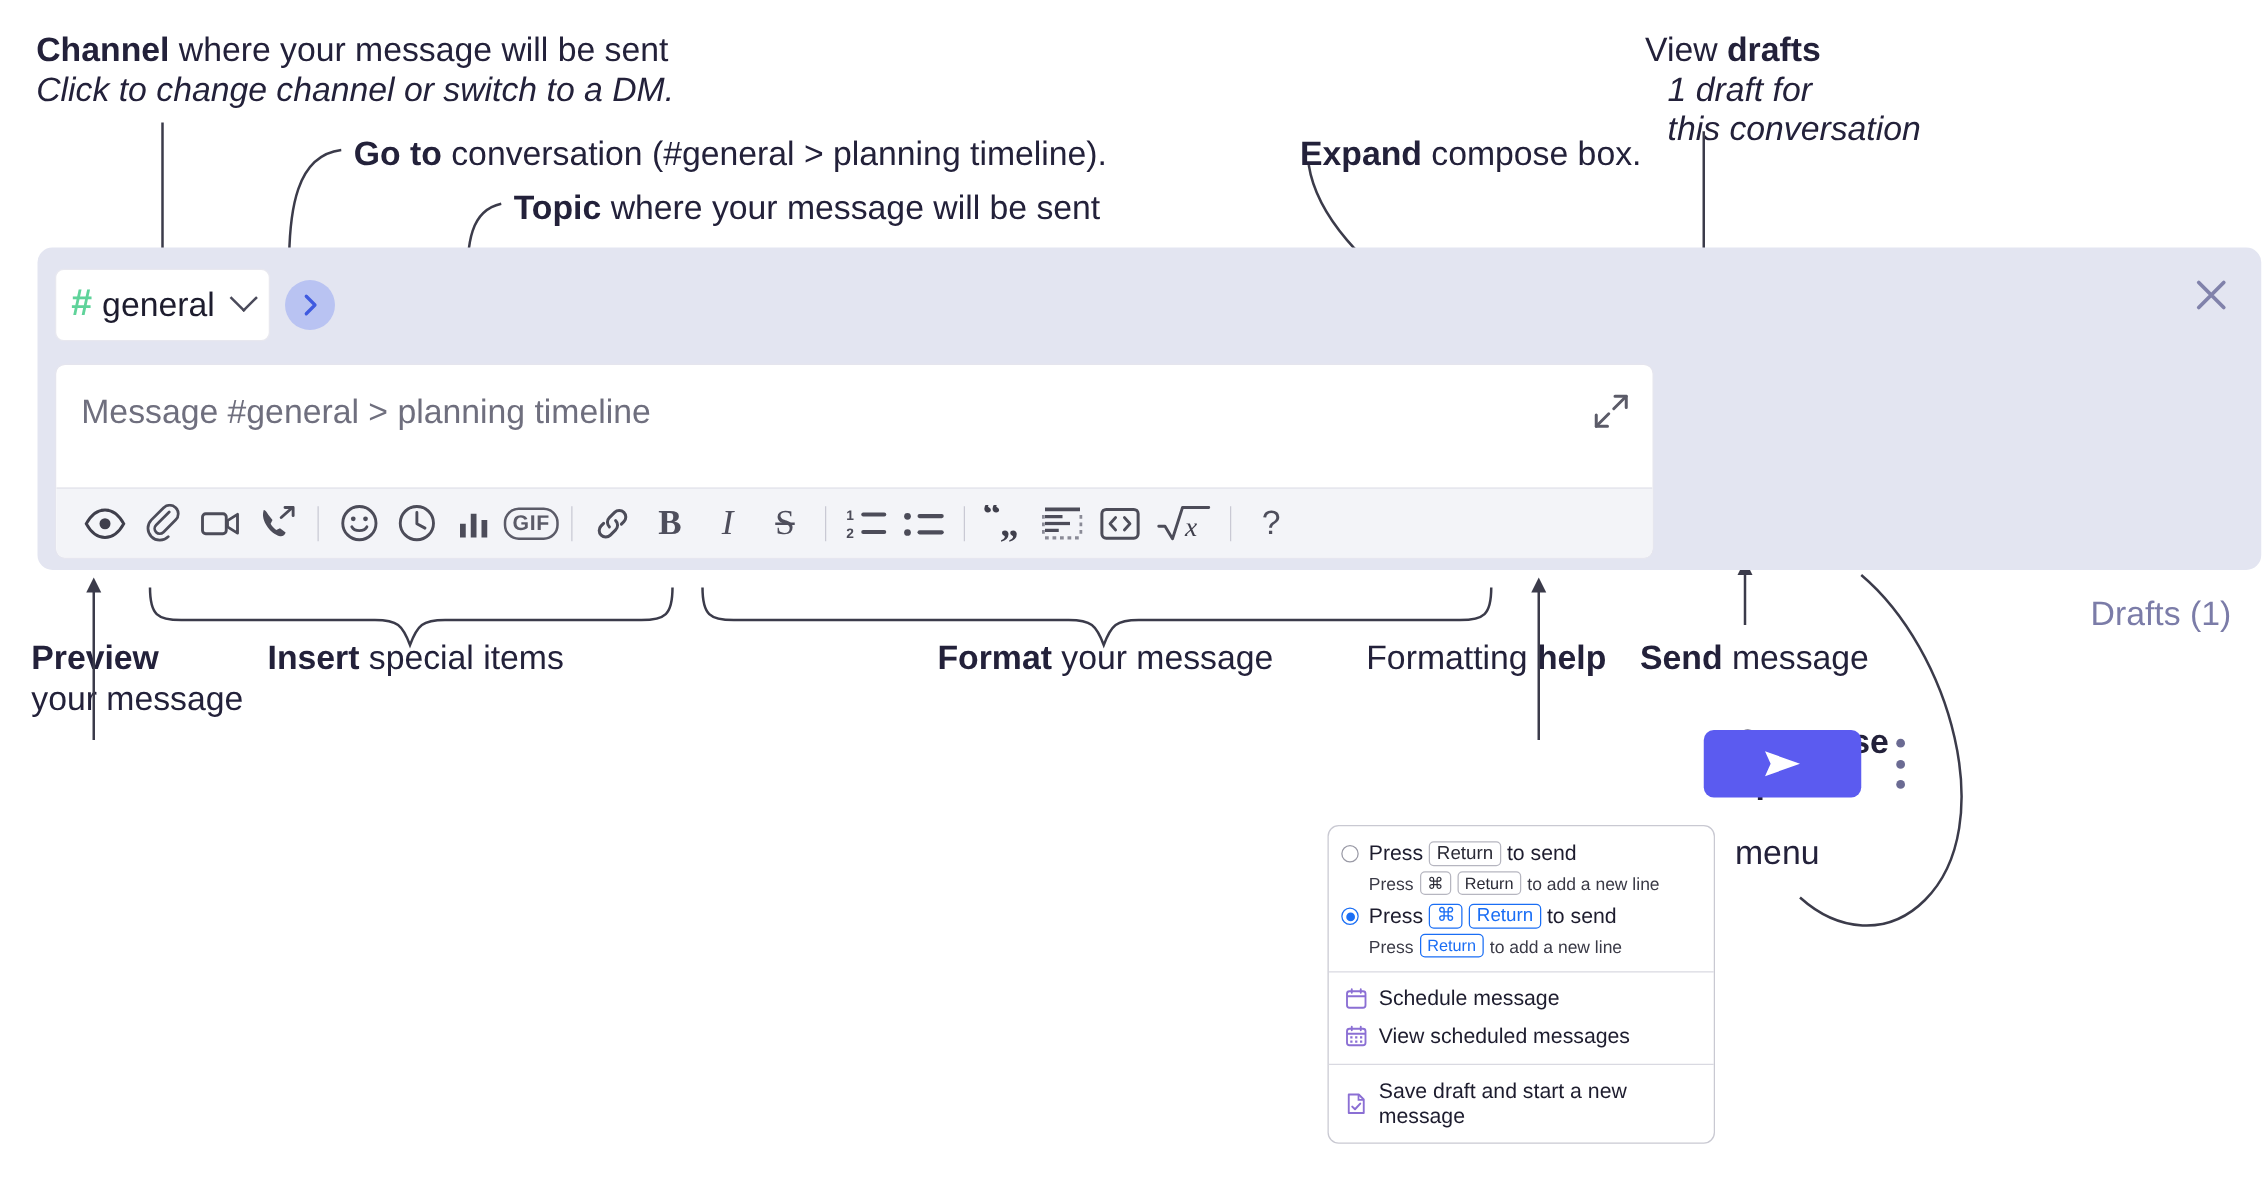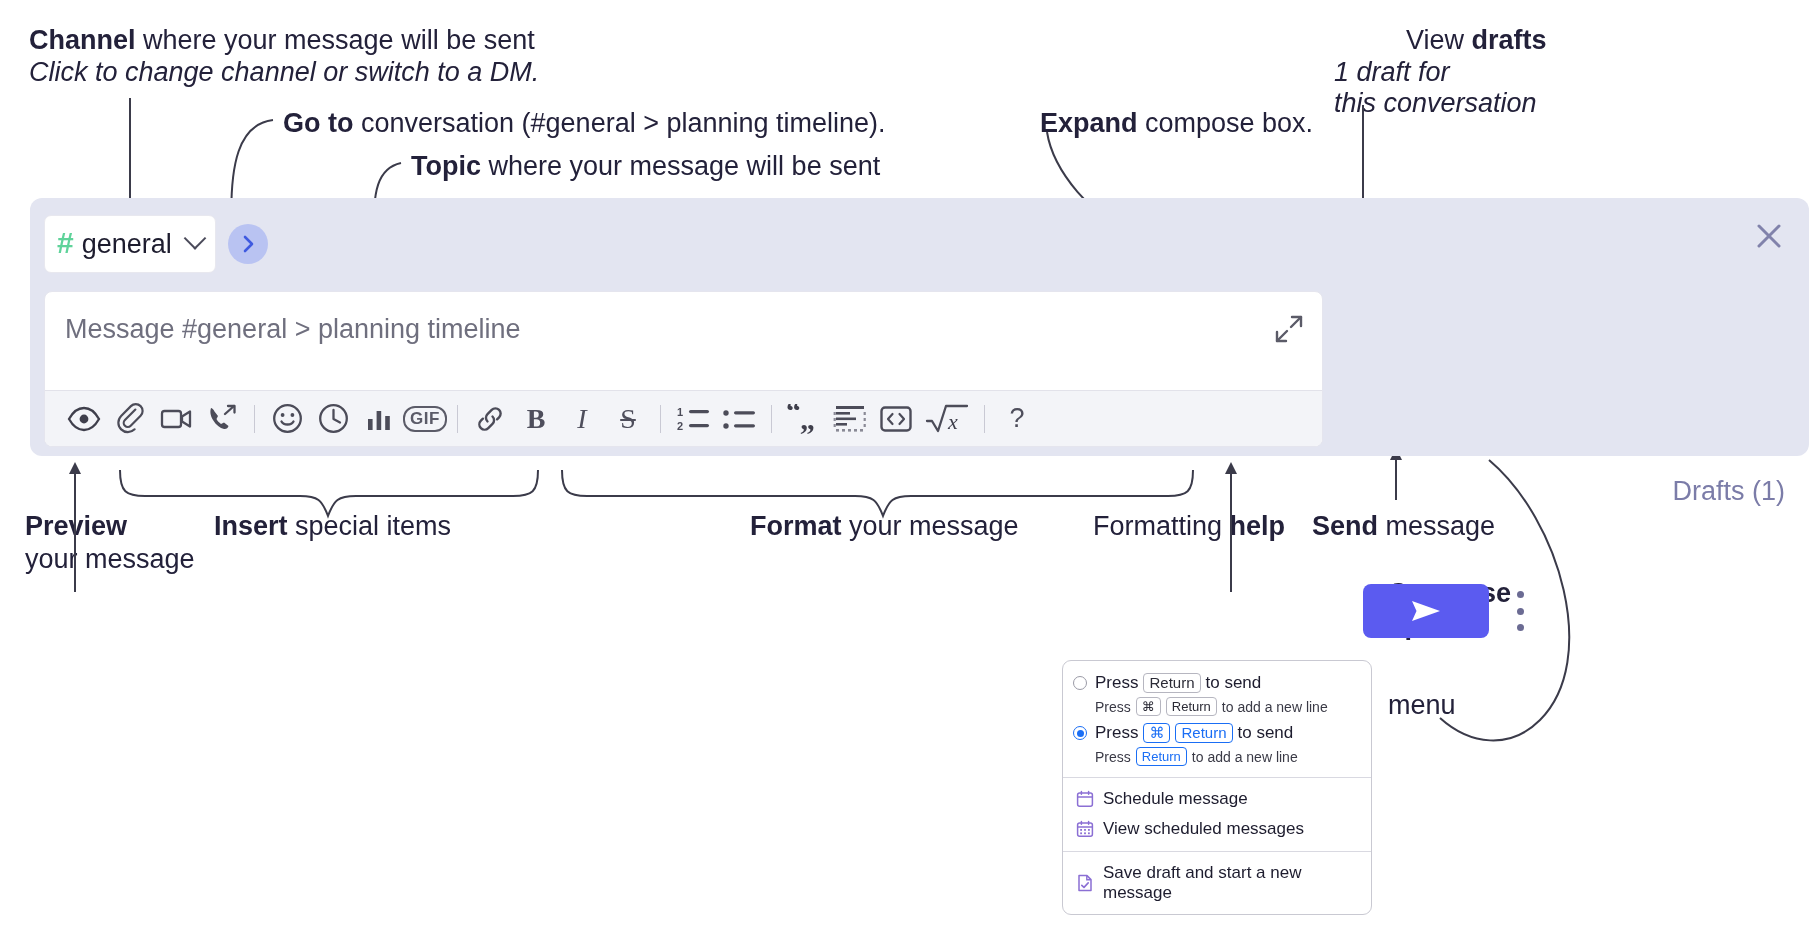--- a/index.html
+++ b/index.html
@@ -123,21 +123,21 @@
 </div>
 
 <div class="anno" style="left:411px; top:148px;">
   <b>Topic</b><span> where your message will be sent</span>
 </div>
 
 <div class="anno" style="left:1040px; top:105px;">
   <b>Expand</b><span> compose box.</span>
 </div>
 
-<div class="anno" style="left:1406px; top:22px;">
+<div class="anno" style="left:1316px; top:22px;">
   <span>View </span><b>drafts</b>
 </div>
 <div class="anno" style="left:1334px; top:54px;">
   <i>1 draft for</i>
 </div>
 <div class="anno" style="left:1334px; top:85px;">
   <i>this conversation</i>
 </div>
 
 <div class="anno" style="left:25px; top:508px;">
@@ -162,21 +162,21 @@
 <div class="anno" style="left:1312px; top:508px;">
   <b>Send</b><span> message</span>
 </div>
 
 <div class="anno" style="left:1388px; top:575px;">
   <b>Compose</b>
 </div>
 <div class="anno" style="left:1388px; top:607px;">
   <b>options</b>
 </div>
-<div class="anno" style="left:1388px; top:639px;margin-top:48px;">
+<div class="anno" style="left:1388px; top:616px;margin-top:48px;">
   <span>menu</span>
 </div>
 
 <svg id="lines">
   <g fill="none" stroke="#3b3b4a" stroke-width="2">
 
     <path d="M130,98 L130,240"></path>
 
     <path d="M273,120 C240,124 228,160 232,238"></path>
 

